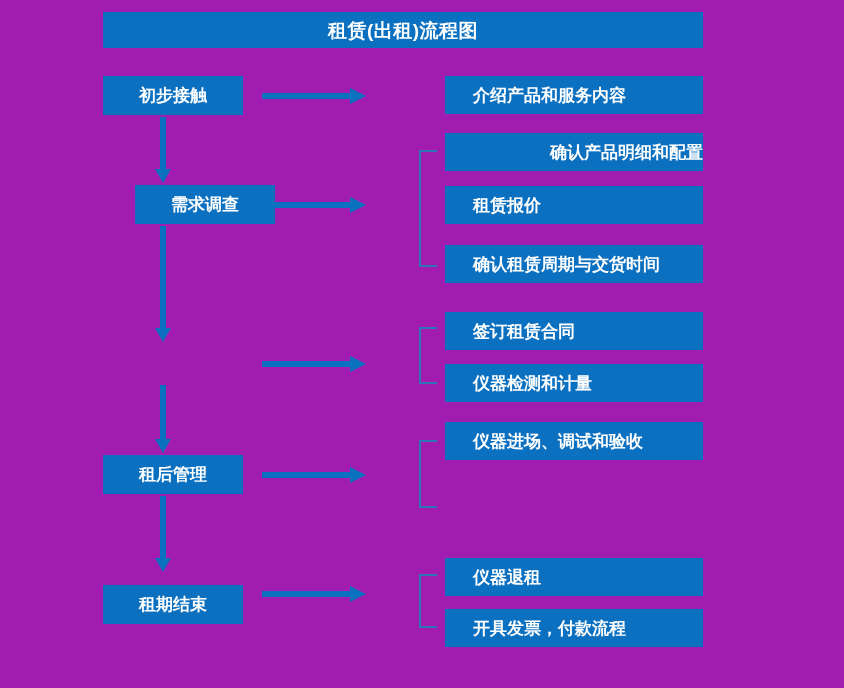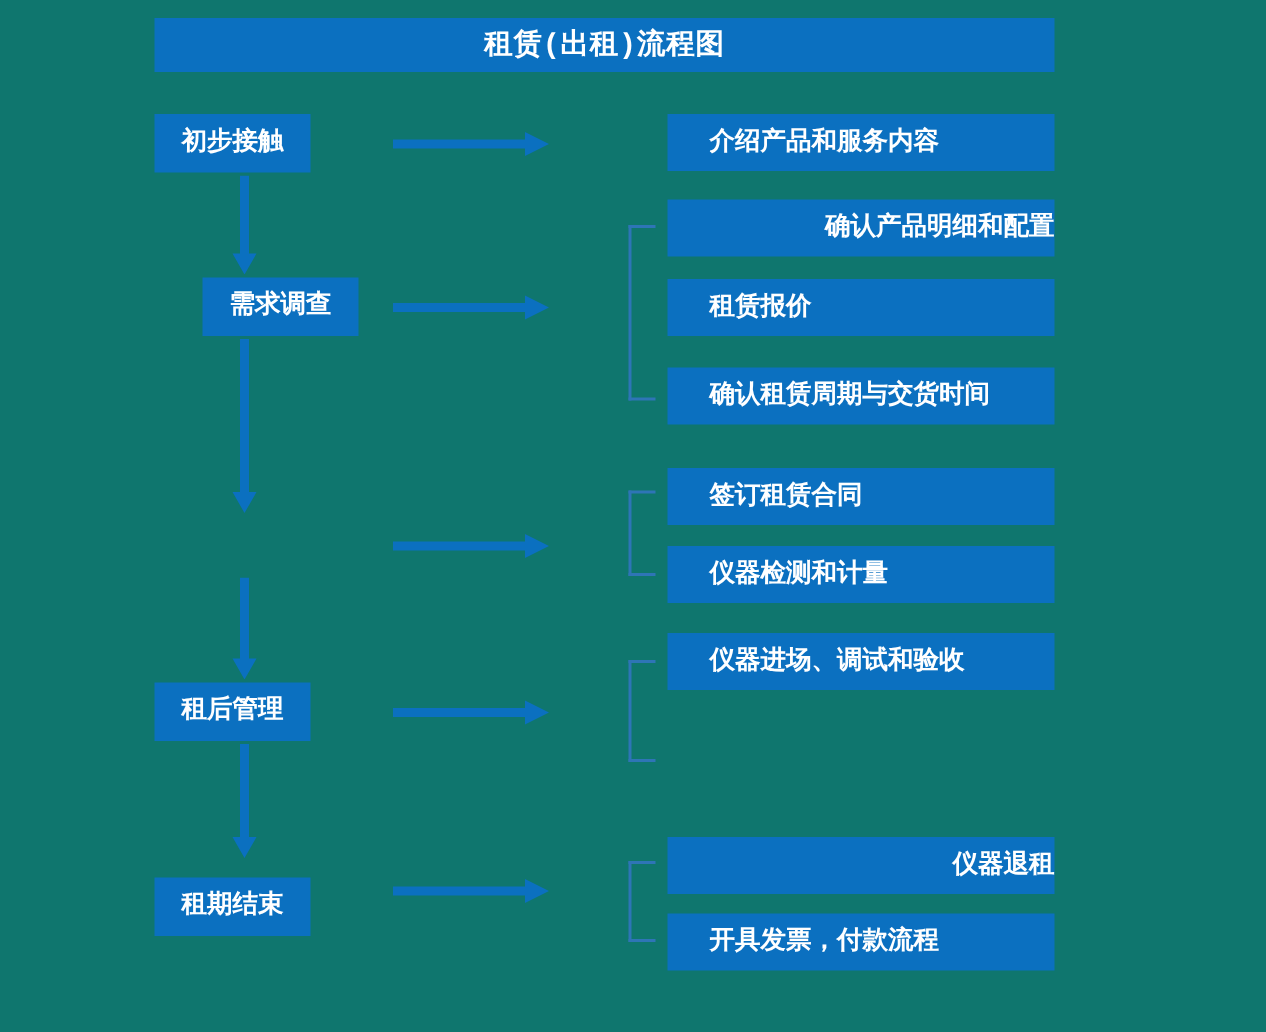--- a/index.html
+++ b/index.html
@@ -7,23 +7,22 @@
     padding: 0;
     background: #ffffff;
   }
   body {
     font-family: "Liberation Sans", "DejaVu Sans", sans-serif;
   }
   #canvas {
     position: relative;
     width: 844px;
     height: 688px;
-    background: #0f766e;
+    background: #a21caf;
     overflow: hidden;
-    font-family: Liberation Mono, monospace;
   }
 
   
   .title-bar {
     position: absolute;
     left: 103px;
     top: 12px;
     width: 600px;
     height: 36px;
     background: #0b70c0;
@@ -42,21 +41,21 @@
   
   .box {
     position: absolute;
     background: #0b70c0;
     display: flex;
     align-items: center;
     box-sizing: border-box;
   }
   .stage-box {
     left: 103px;
-    width: 104px;
+    width: 140px;
     height: 39px;
     justify-content: center;
   }
   .stage-box .box-text {
     color: #ffffff;
     font-size: 17px;
     font-weight: bold;
     line-height: 1;
   }
   .detail-box {
@@ -134,21 +133,21 @@
   </div>
   <div class="box detail-box" style="top:312px;">
     <span class="box-text">签订租赁合同</span>
   </div>
   <div class="box detail-box" style="top:364px;">
     <span class="box-text">仪器检测和计量</span>
   </div>
   <div class="box detail-box" style="top:422px;">
     <span class="box-text">仪器进场、调试和验收</span>
   </div>
-  <div class="box detail-box" style="top:558px;justify-content:flex-end;">
+  <div class="box detail-box" style="top:558px;">
     <span class="box-text">仪器退租</span>
   </div>
   <div class="box detail-box" style="top:609px;">
     <span class="box-text">开具发票，付款流程</span>
   </div>
 
   <div class="h-arrow" style="top:87px;">
     <svg width="104" height="18" viewBox="0 0 104 18">
         <path d="M0 6 H88 V1 L104 9 L88 17 V12 H0 Z" fill="#0b70c0"></path>
       </svg>

